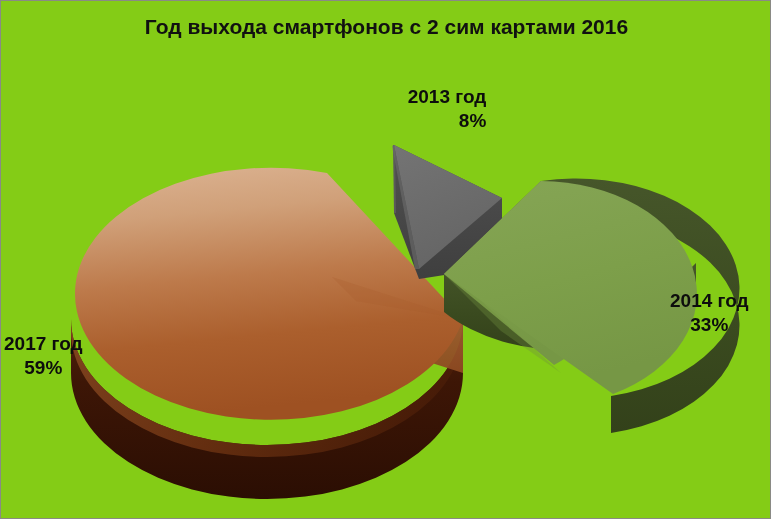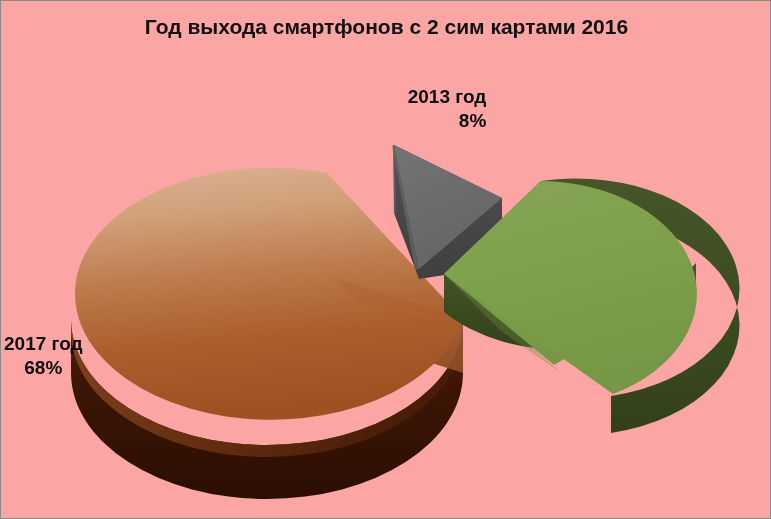--- a/index.html
+++ b/index.html
@@ -7,21 +7,21 @@
     padding: 0;
   }
   body {
     background: #ffffff;
     font-family: "Liberation Sans", sans-serif;
   }
   #chart-root {
     position: relative;
     width: 771px;
     height: 519px;
-    background: #fca5a5;
+    background: #84cc16;
     box-sizing: border-box;
     border-right: 1px solid #8a8a85;
     border-bottom: 1px solid #8a8a85;
     border-top: 1px solid #8a8a85;
     border-left: 1px solid #8a8a85;
     overflow: hidden;
   }
   #chart-title {
     position: absolute;
     left: 0;
@@ -188,19 +188,23 @@
 
       <path d="M 443,273 L 500,330 L 560,372 L 480,300 Z" fill="#6f9040" opacity="0.35"></path>
     </g>
   </svg>
 
   <div class="slice-label" id="label-2013">
     <span class="lbl-name">2013 год</span>
     <span class="lbl-pct">8%</span>
   </div>
 
+  <div class="slice-label" id="label-2014">
+    <span class="lbl-name">2014 год</span>
+    <span class="lbl-pct">33%</span>
+  </div>
 
   <div class="slice-label" id="label-2015">
     <span class="lbl-name">2017 год</span>
-    <span class="lbl-pct">68%</span>
+    <span class="lbl-pct">59%</span>
   </div>
 
 </div>
 
 </body></html>

